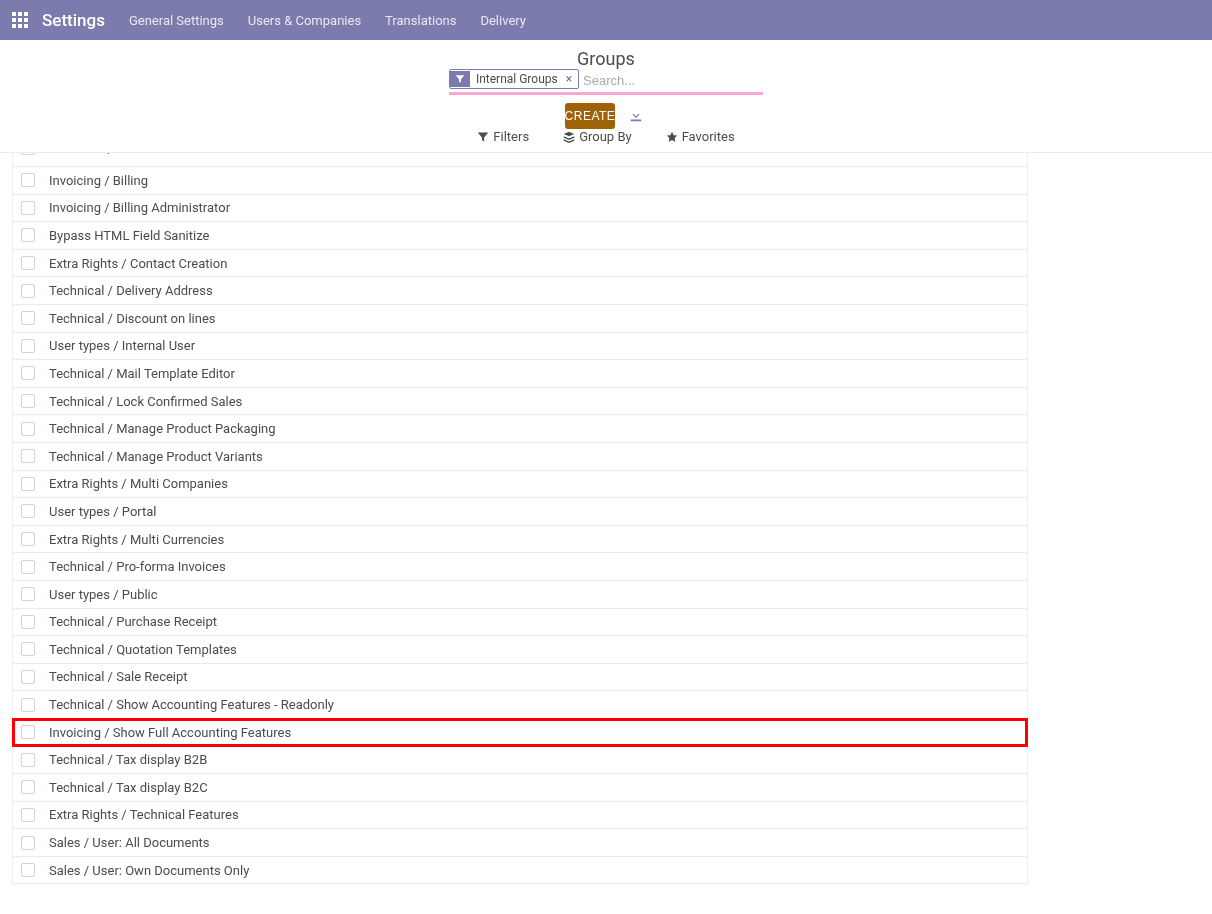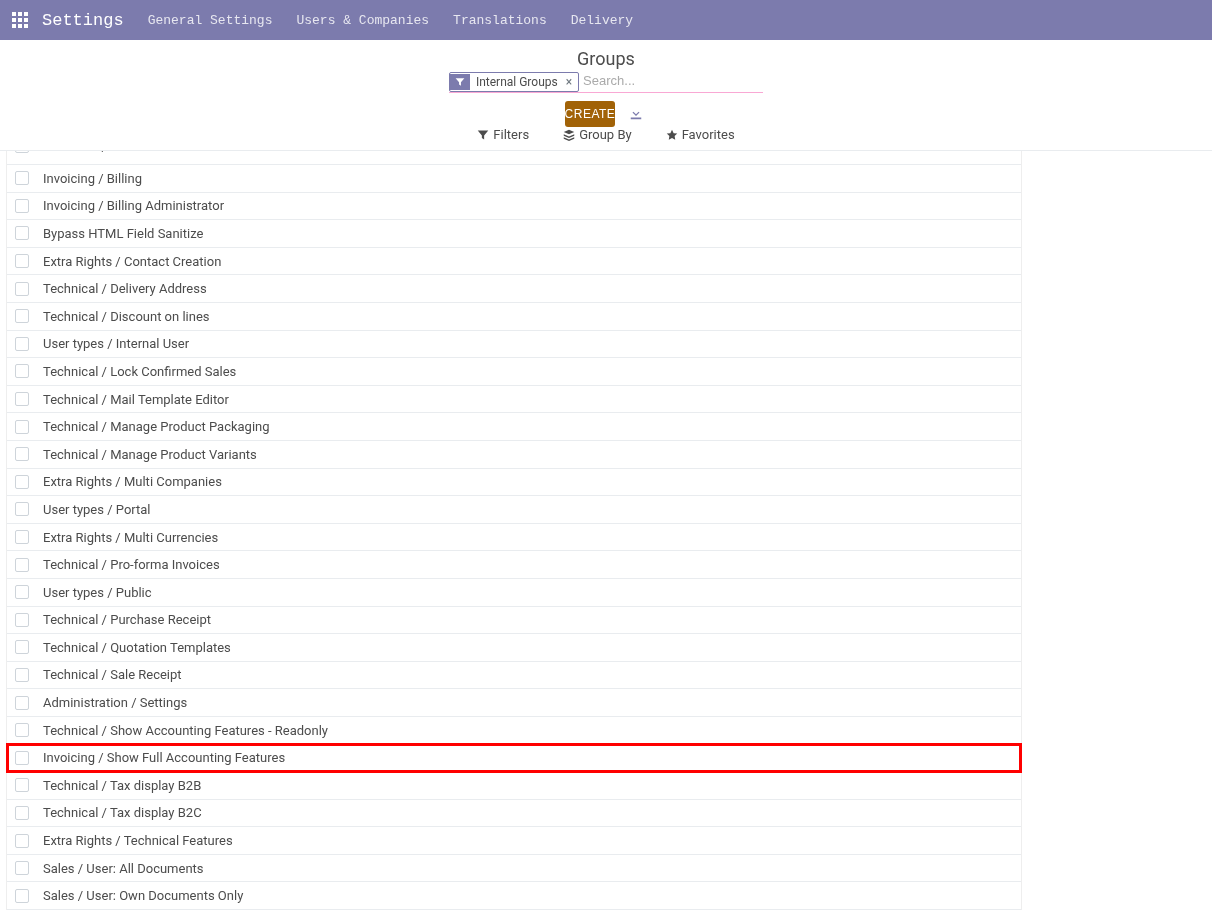--- a/index.html
+++ b/index.html
@@ -12,21 +12,20 @@
     overflow: hidden;
   }
   
   .navbar {
     background: #7C7BAD;
     height: 40px;
     display: flex;
     align-items: center;
     padding: 0 8px;
     color: #ffffff;
-    font-family: Liberation Mono, monospace;
   }
   .apps-icon {
     width: 24px; height: 24px;
     display: flex; align-items: center; justify-content: center;
     margin-right: 10px;
     cursor: pointer;
   }
   .apps-icon svg { fill: #ffffff; }
   .app-title {
     font-size: 17px;
@@ -54,22 +53,22 @@
     align-items: center;
     min-height: 30px;
     flex-direction: column;
   }
   .breadcrumb {
     font-size: 18px;
     color: #4c4c4c;
   }
   .search-wrap {
     display: flex;
-    align-items: flex-end;
-    border-bottom: 1px solid #f9a8d4;
+    align-items: flex-start;
+    border-bottom: 3px solid #f9a8d4;
     gap: 0;
     min-width: 250px;
   }
   .facet {
     display: inline-flex;
     align-items: center;
     background: #ffffff;
     border: 1px solid #7C7BAD;
     border-radius: 2px;
     overflow: hidden;
@@ -127,21 +126,21 @@
   .search-opt {
     display: inline-flex;
     align-items: center;
     gap: 4px;
     cursor: pointer;
   }
   .search-opt svg { width: 12px; height: 12px; fill: #4c4c4c; }
   
   .list-view {
     width: 1016px;
-    margin-left: 6px;
+    margin-left: 12px;
     border-left: 1px solid #eee;
     border-right: 1px solid #eee;
   }
   .list-row {
     display: flex;
     align-items: center;
     border-bottom: 1px solid #e9ecef;
     height: 27.6px;
     padding: 0 8px;
     cursor: pointer;
@@ -277,28 +276,28 @@
     <div class="list-row">
       <div class="checkbox"></div>
       <span class="row-label">Technical / Discount on lines</span>
     </div>
     <div class="list-row">
       <div class="checkbox"></div>
       <span class="row-label">User types / Internal User</span>
     </div>
     <div class="list-row">
       <div class="checkbox"></div>
+      <span class="row-label">Technical / Mail Template Editor</span>
+    </div>
+    <div class="list-row">
+      <div class="checkbox"></div>
       <span class="row-label">Technical / Lock Confirmed Sales</span>
     </div>
     <div class="list-row">
       <div class="checkbox"></div>
-      <span class="row-label">Technical / Mail Template Editor</span>
-    </div>
-    <div class="list-row">
-      <div class="checkbox"></div>
       <span class="row-label">Technical / Manage Product Packaging</span>
     </div>
     <div class="list-row">
       <div class="checkbox"></div>
       <span class="row-label">Technical / Manage Product Variants</span>
     </div>
     <div class="list-row">
       <div class="checkbox"></div>
       <span class="row-label">Extra Rights / Multi Companies</span>
     </div>
@@ -322,24 +321,20 @@
       <div class="checkbox"></div>
       <span class="row-label">Technical / Purchase Receipt</span>
     </div>
     <div class="list-row">
       <div class="checkbox"></div>
       <span class="row-label">Technical / Quotation Templates</span>
     </div>
     <div class="list-row">
       <div class="checkbox"></div>
       <span class="row-label">Technical / Sale Receipt</span>
-    </div>
-    <div class="list-row">
-      <div class="checkbox"></div>
-      <span class="row-label">Administration / Settings</span>
     </div>
     <div class="list-row">
       <div class="checkbox"></div>
       <span class="row-label">Technical / Show Accounting Features - Readonly</span>
     </div>
     <div class="list-row highlight">
       <div class="checkbox"></div>
       <span class="row-label">Invoicing / Show Full Accounting Features</span>
     </div>
     <div class="list-row">

